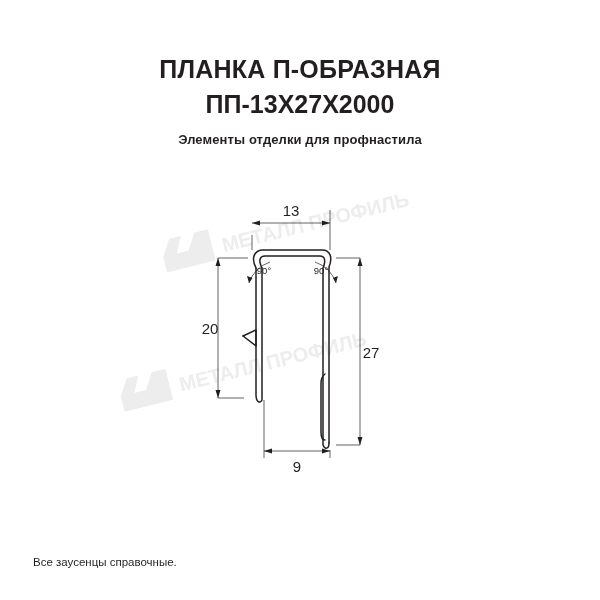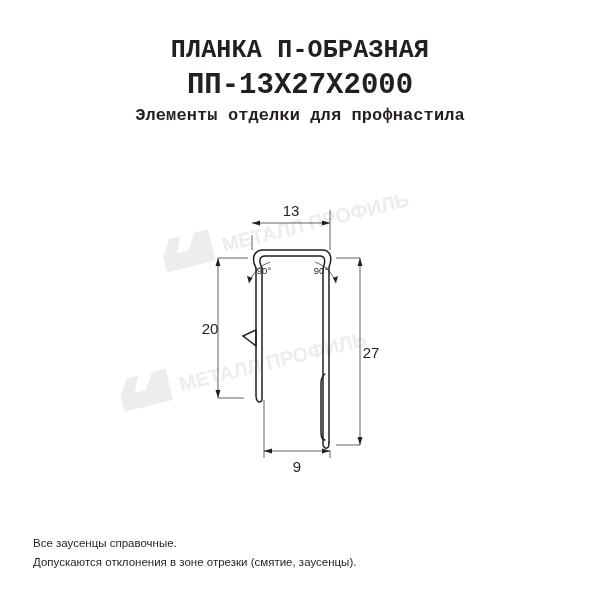--- a/index.html
+++ b/index.html
@@ -16,44 +16,43 @@
     position: relative;
   }
   .page {
     position: relative;
     width: 600px;
     height: 600px;
     box-sizing: border-box;
   }
   .header {
     position: absolute;
-    top: 36px;
+    top: 54px;
     left: 0;
     width: 600px;
     text-align: center;
-    font-family: Liberation Mono, monospace;
   }
   .title-1 {
     font-size: 25px;
     font-weight: bold;
     letter-spacing: 0.2px;
     line-height: 30px;
     white-space: nowrap;
   }
   .title-2 {
-    font-size: 29px;
+    font-size: 25px;
     font-weight: bold;
     line-height: 32px;
     margin-top: 4px;
     white-space: nowrap;
   }
   .subtitle {
-    font-size: 17px;
+    font-size: 13px;
     font-weight: bold;
-    margin-top: 4px;
+    margin-top: 12px;
     letter-spacing: 0.1px;
     white-space: nowrap;
   }
   .drawing {
     position: absolute;
     top: 150px;
     left: 0;
     width: 576px;
     height: 360px;
   }
@@ -181,16 +180,15 @@
       <text class="dim-text" x="297" y="322" text-anchor="middle">9</text>
 
       <text class="ang-text" x="264" y="124" text-anchor="middle">90°</text>
       <text class="ang-text" x="321" y="124" text-anchor="middle">90°</text>
 
     </svg>
   </div>
 
   <div class="footer">
     <div>Все заусенцы справочные.</div>
-    <div>Допускаются отклонения в зоне отрезки (смятие, заусенцы).</div>
   </div>
 
 </div>
 
 </body></html>

